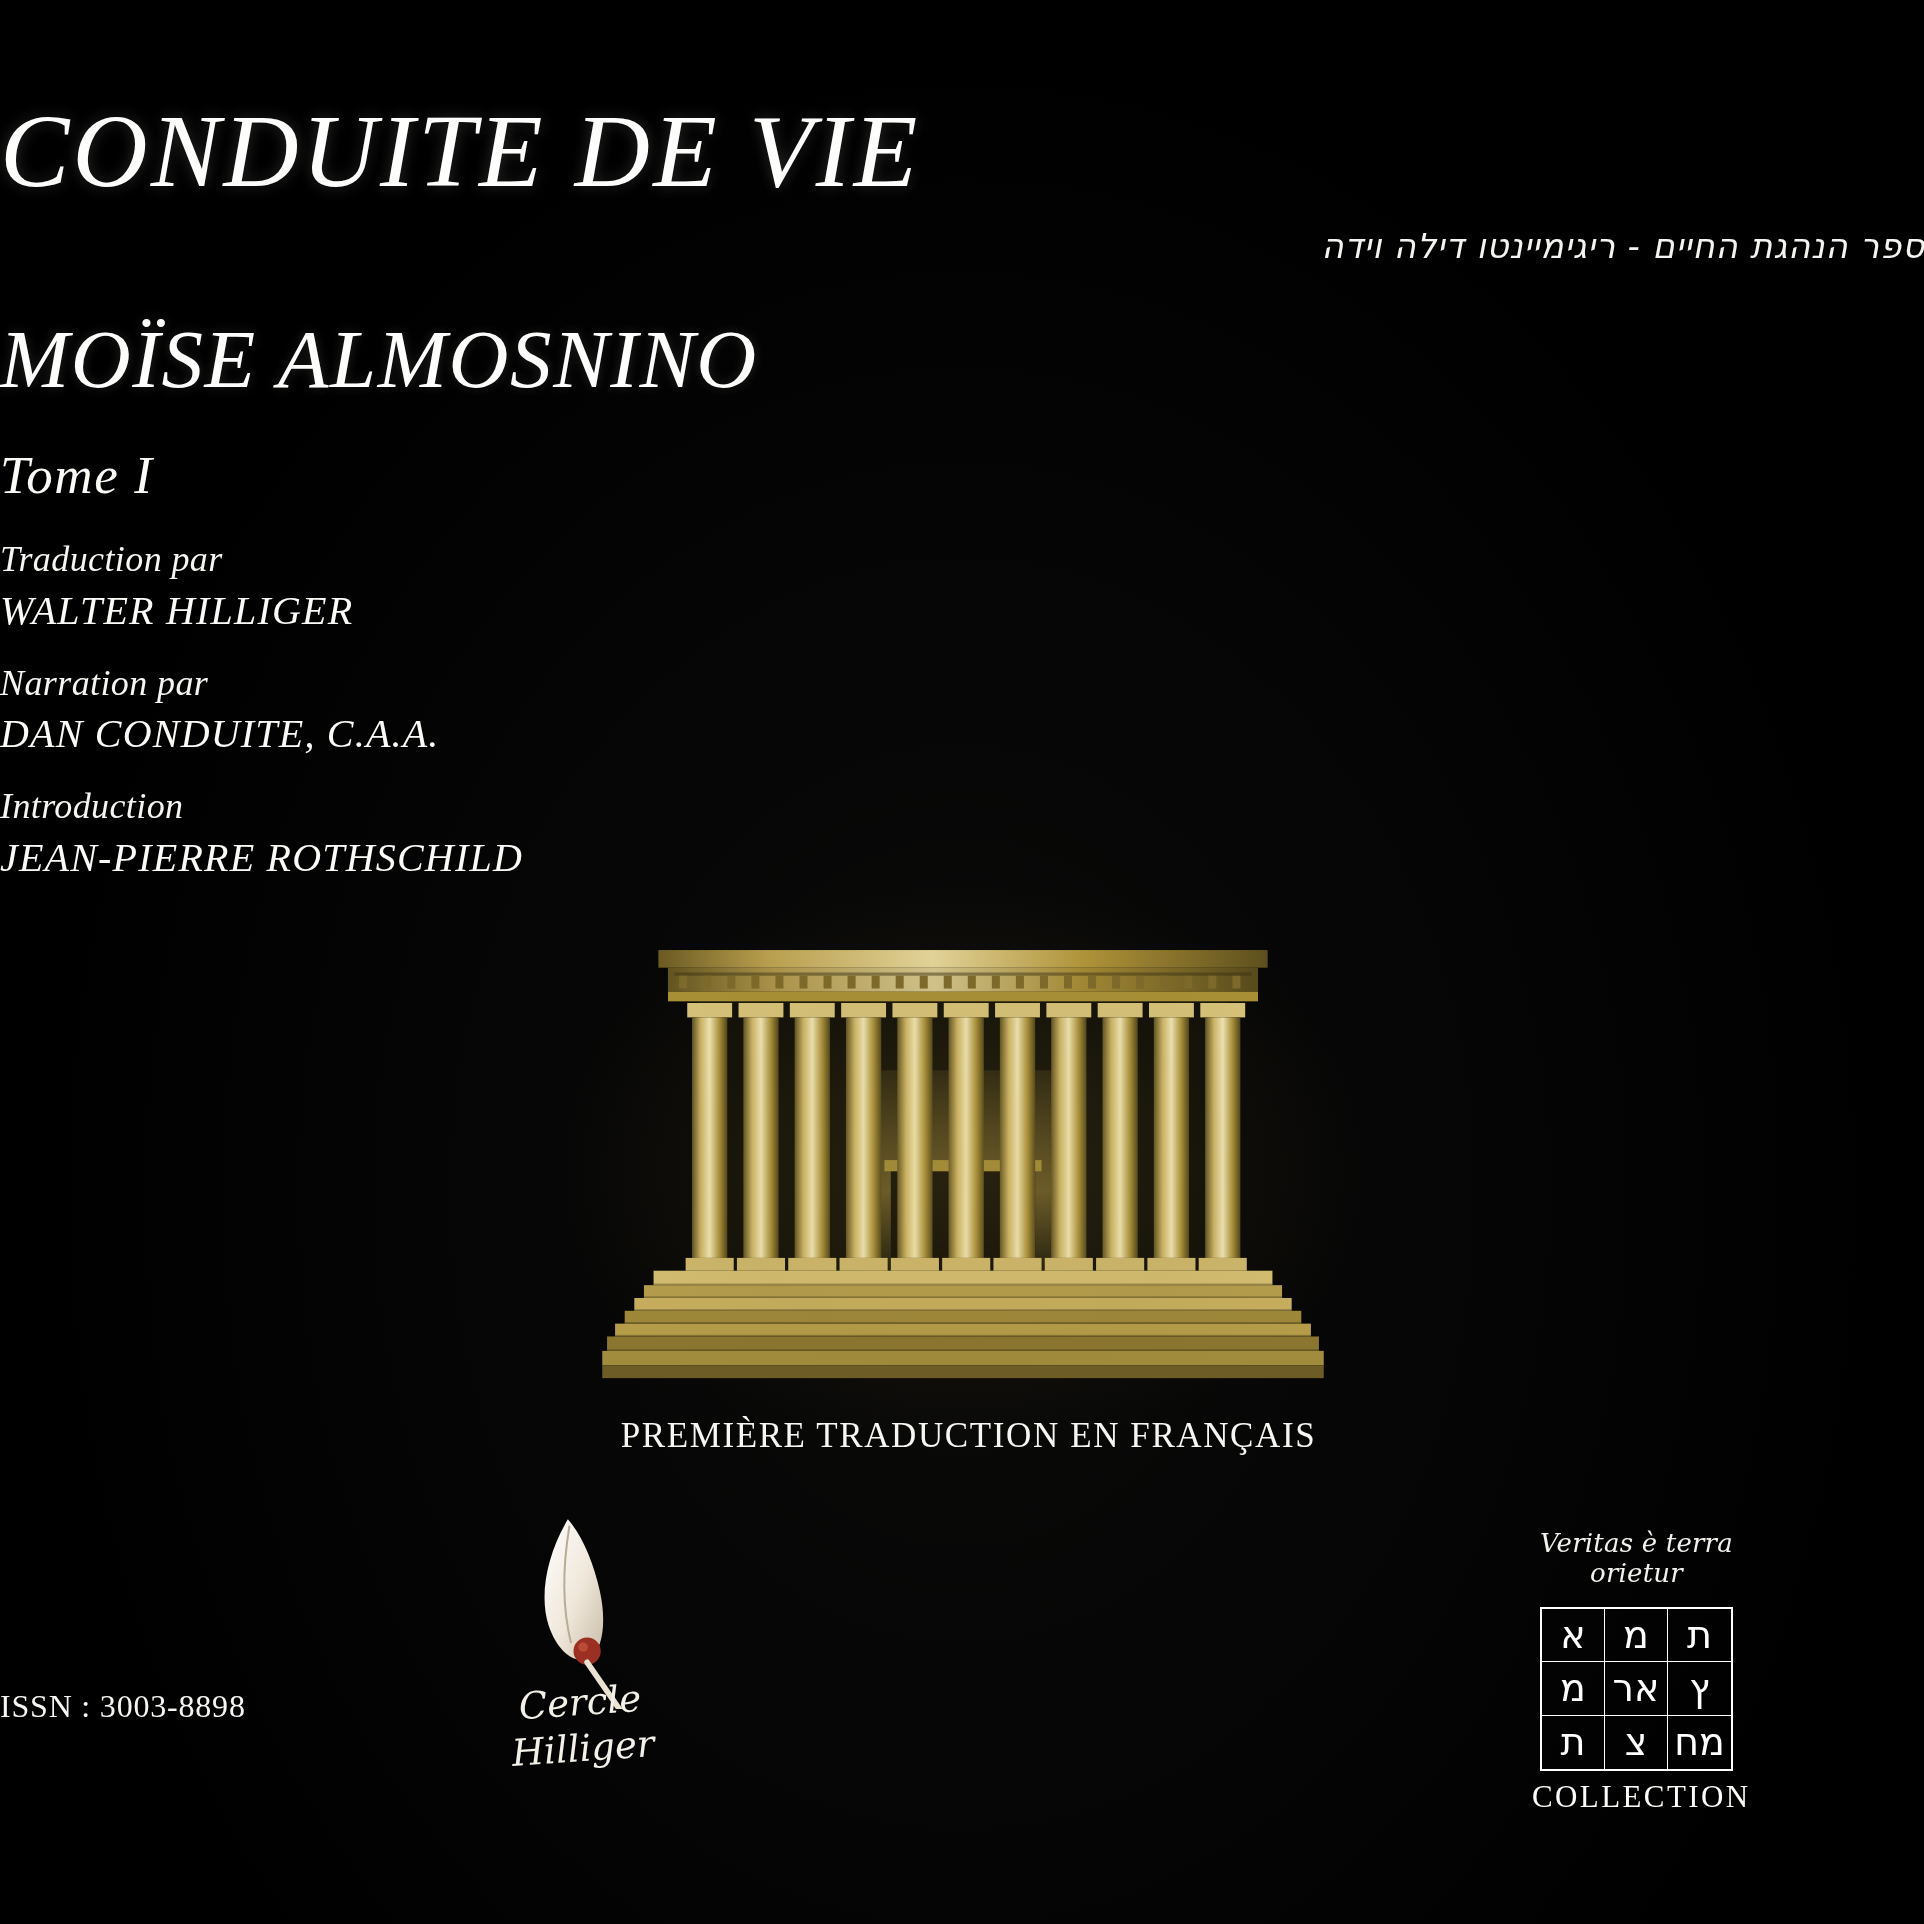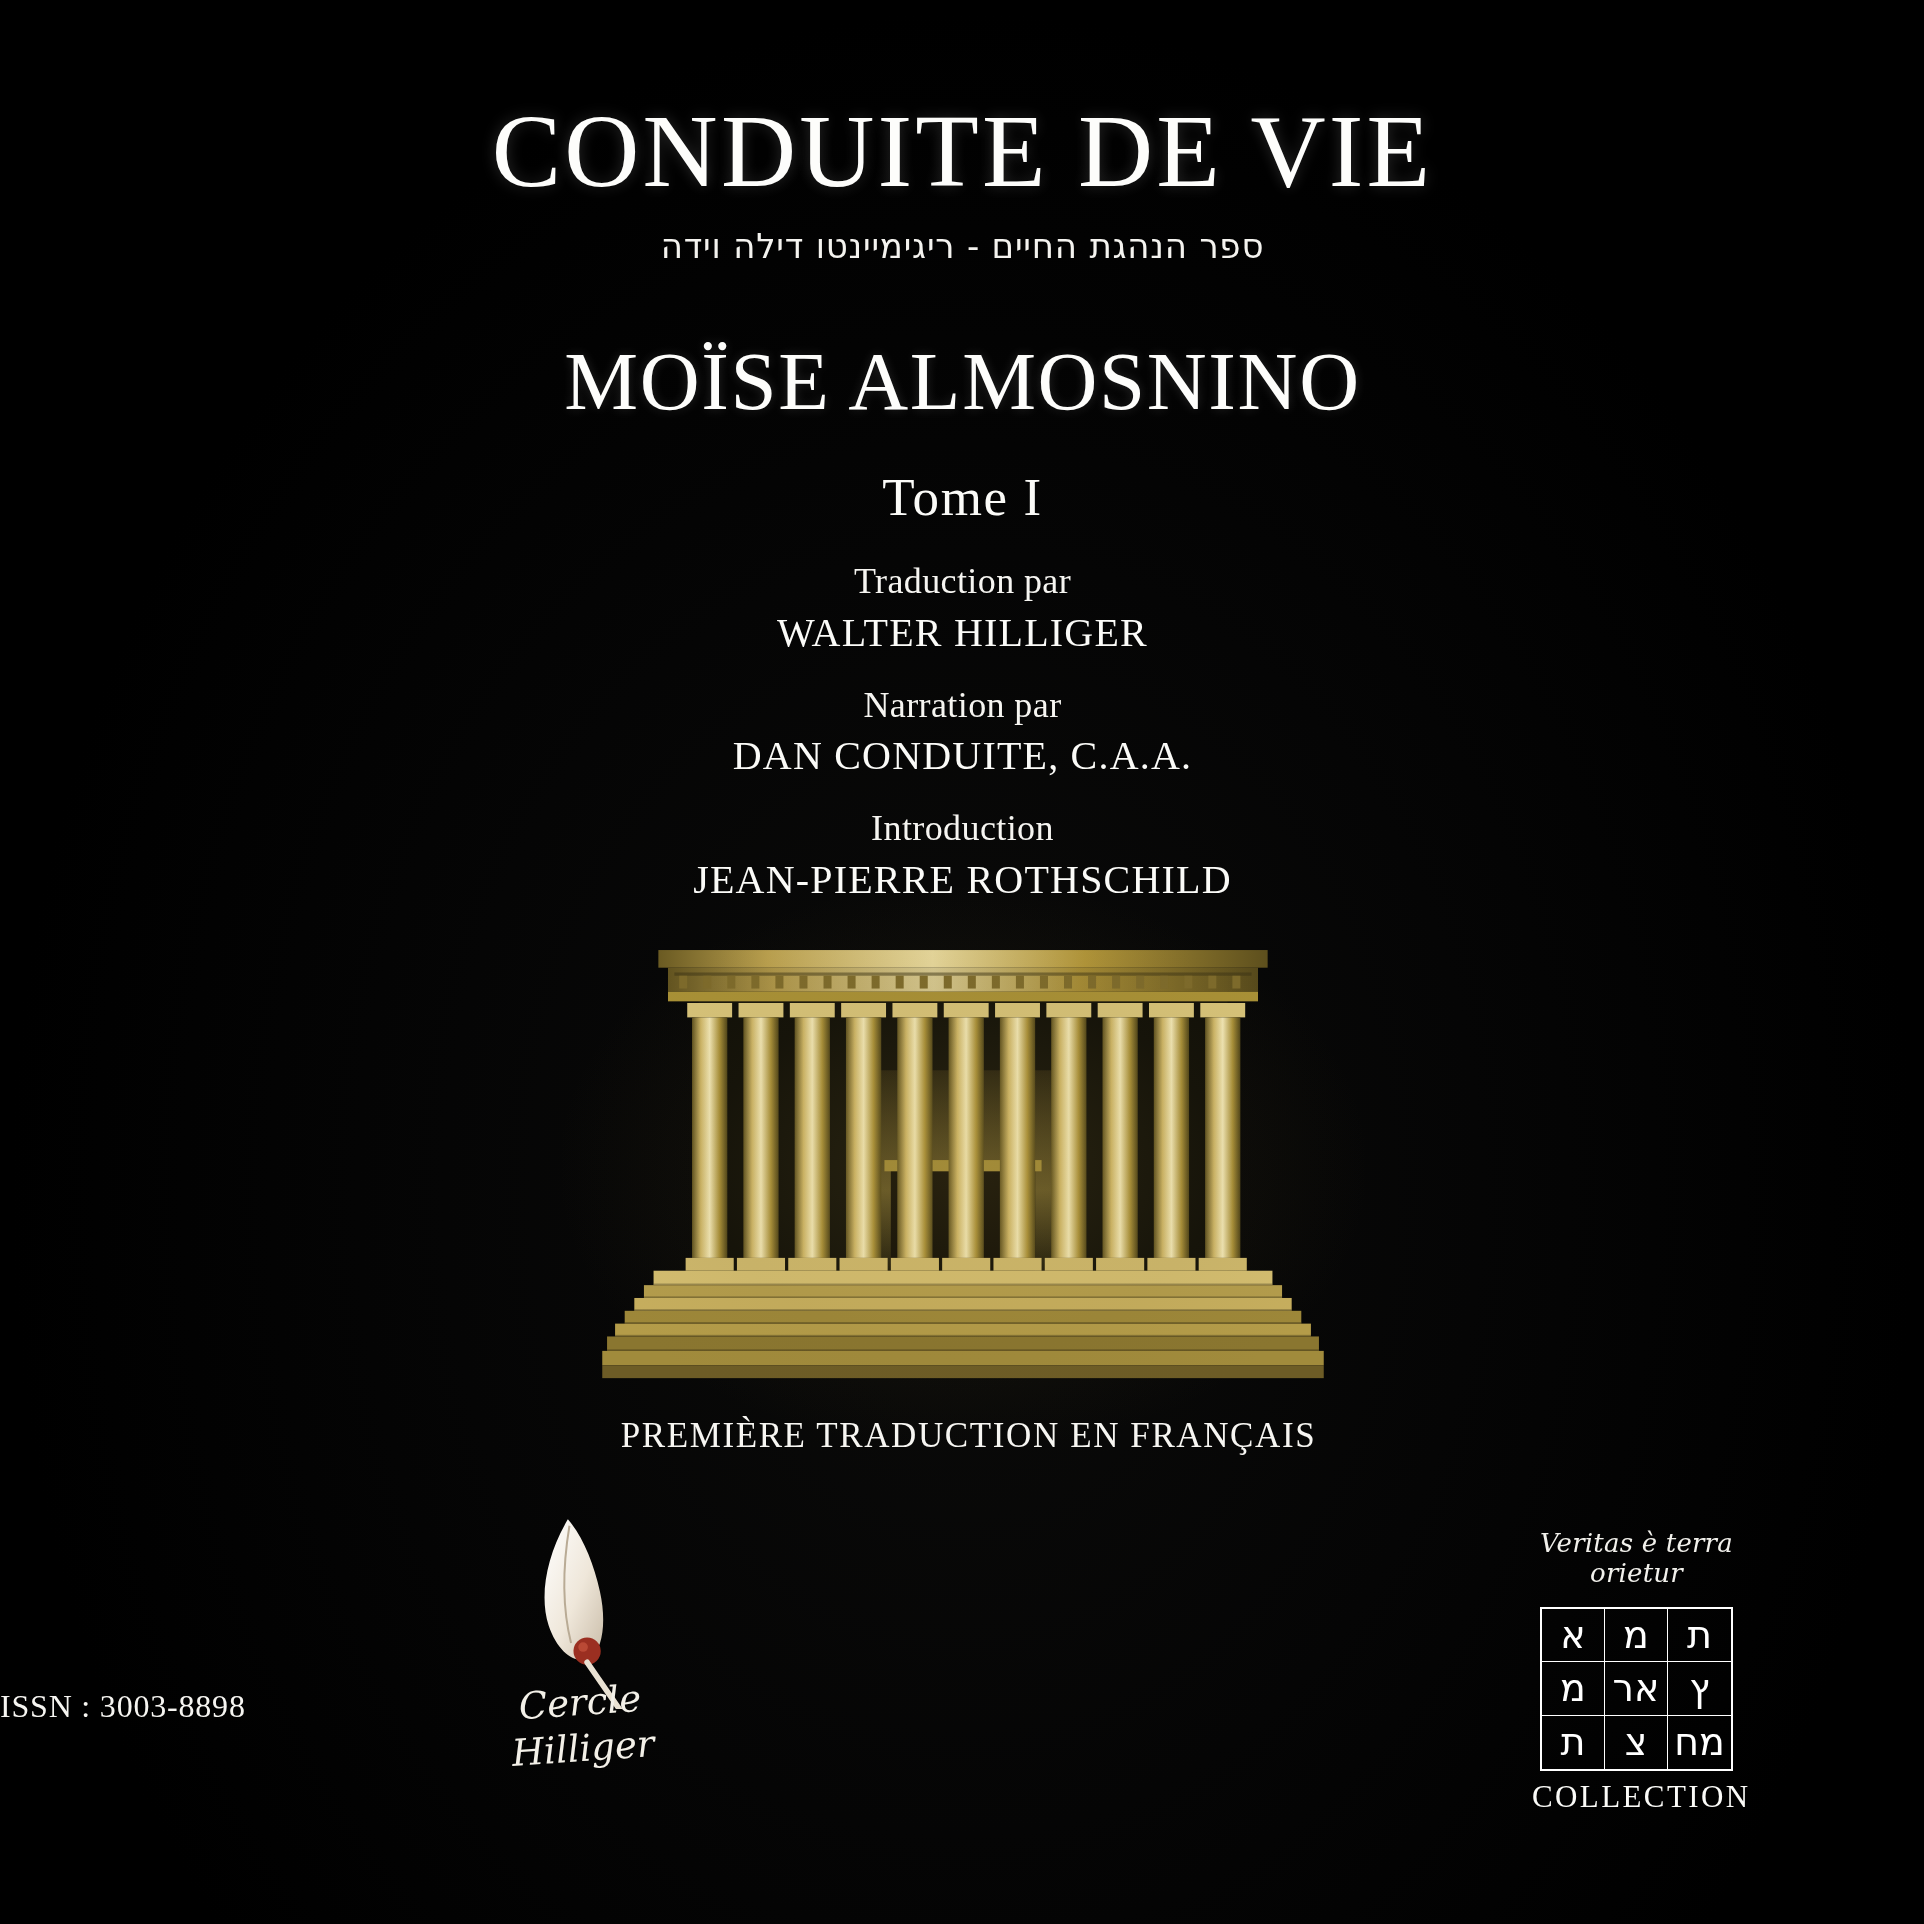--- a/index.html
+++ b/index.html
@@ -21,21 +21,21 @@
     inset: 0;
     background: radial-gradient(ellipse at 50% 62%, #0b0b0a 0%, #050505 38%, #000000 70%);
   }
 
   
   .title-block {
     position: absolute;
     top: 96px;
     left: 0;
     right: 0;
-    text-align: center;
+    font-style: italic;
   }
 
   .main-title {
     font-family: "Liberation Serif", serif;
     font-size: 104px;
     letter-spacing: 3.2px;
     line-height: 1.05;
     font-weight: 400;
     color: #fdfdfb;
     text-shadow: 0 0 14.4px rgba(255,255,255,0.18);
@@ -44,21 +44,21 @@
   .hebrew-subtitle {
     margin-top: 21px;
     font-family: "DejaVu Sans", sans-serif;
     font-size: 34px;
     letter-spacing: 0.8px;
     color: #f4f3ef;
     direction: rtl;
   }
 
   .author {
-    margin-top: 67px;
+    margin-top: 45px;
     font-family: "Liberation Serif", serif;
     font-size: 83px;
     letter-spacing: 1.6px;
     color: #fdfdfb;
     text-shadow: 0 0 11.2px rgba(255,255,255,0.15);
   }
 
   .tome {
     margin-top: 38px;
     font-size: 53px;

